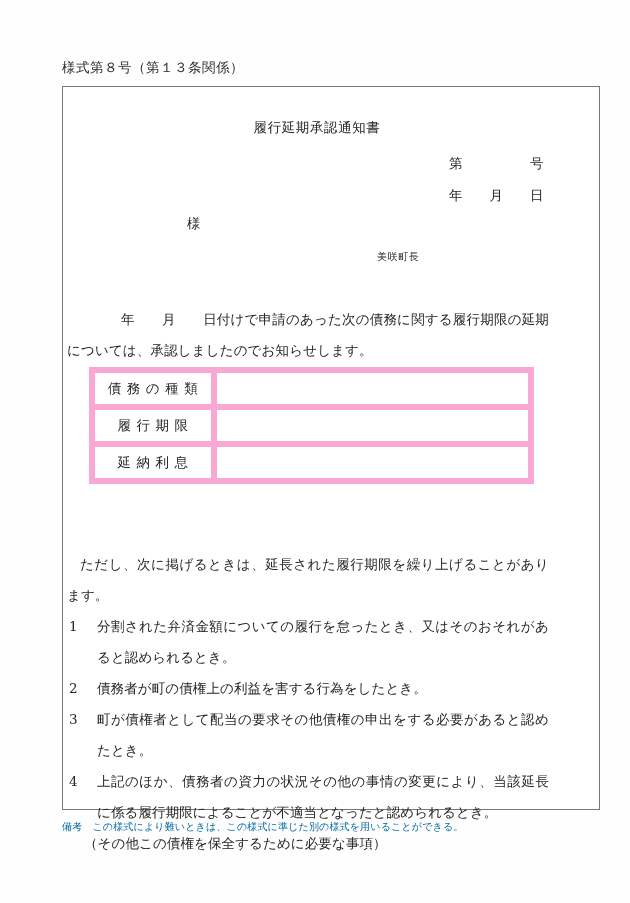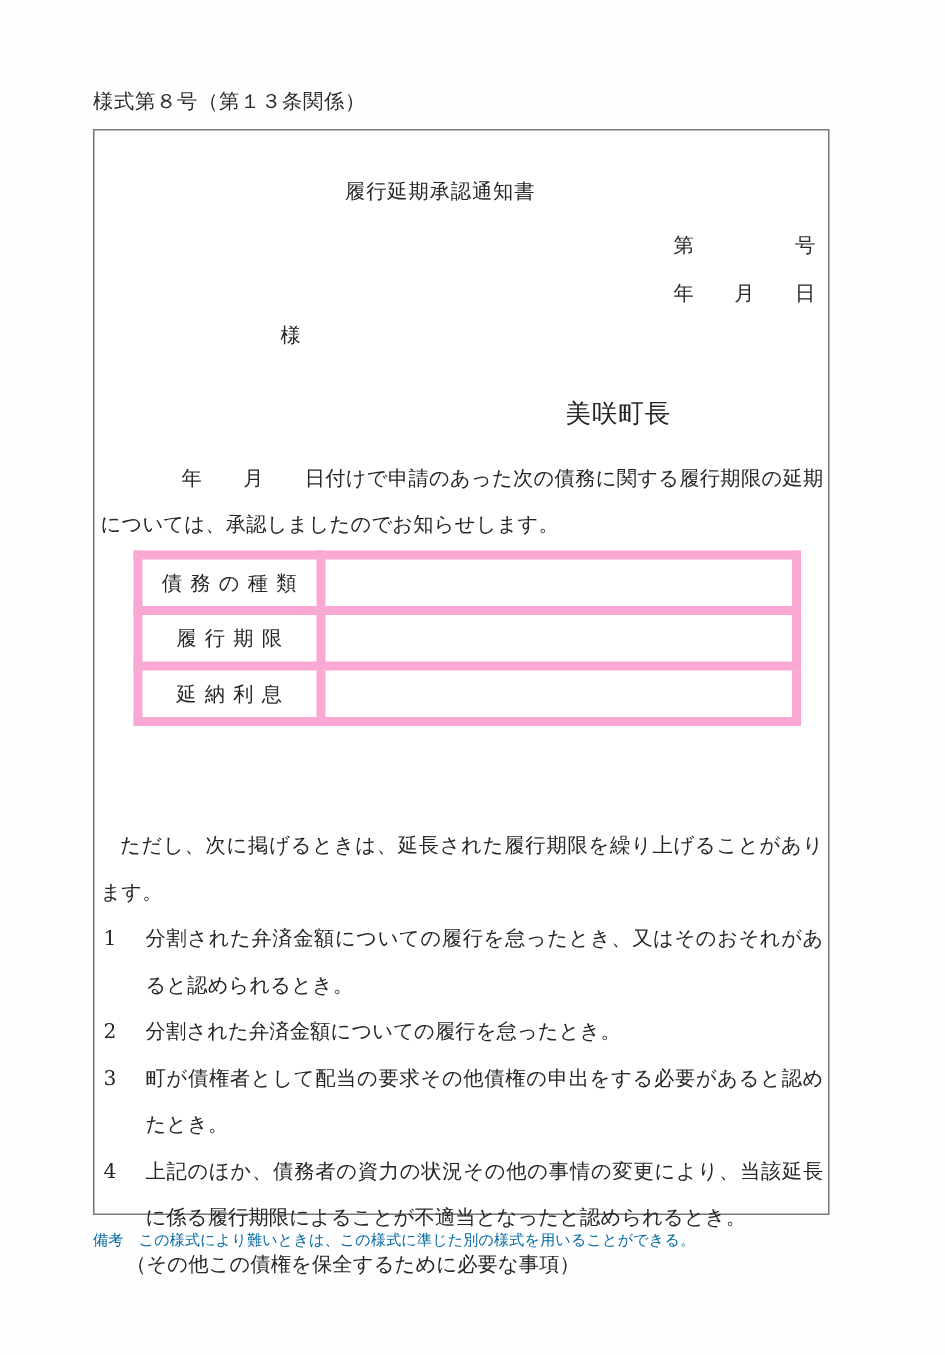--- a/index.html
+++ b/index.html
@@ -32,21 +32,21 @@
     letter-spacing: 0.5px;
     white-space: nowrap;
     color: #2b2b2b;
   }
 
   
   .frame {
     position: absolute;
     left: 62px;
     top: 86px;
-    width: 491px;
+    width: 538px;
     height: 724px;
     border: 1px solid #777777;
     box-sizing: border-box;
     background: #ffffff;
   }
 
   .frame-inner {
     position: relative;
     width: 100%;
     height: 100%;
@@ -85,23 +85,23 @@
   .addressee {
     position: absolute;
     top: 128px;
     left: 124px;
     font-size: 13.5px;
   }
 
   
   .issuer {
     position: absolute;
-    top: 177px;
+    top: 163px;
     left: 314px;
-    font-size: 17px;
+    font-size: 10px;
     letter-spacing: 0.6px;
   }
 
   
   .body-text {
     position: absolute;
     top: 217px;
     left: 4px;
     width: 482px;
     font-size: 13.5px;
@@ -236,21 +236,21 @@
 
         <div class="note-lead">ただし、次に掲げるときは、延長された履行期限を繰り上げることがあります。</div>
 
         <div class="clause">
           <span class="clause-num">1</span>
           <span class="clause-body">分割された弁済金額についての履行を怠ったとき、又はそのおそれがあると認められるとき。</span>
         </div>
 
         <div class="clause">
           <span class="clause-num">2</span>
-          <span class="clause-body">分割された弁済金額についての履行を怠ったとき。</span>
+          <span class="clause-body">債務者が町の債権上の利益を害する行為をしたとき。</span>
         </div>
 
         <div class="clause">
           <span class="clause-num">3</span>
           <span class="clause-body">町が債権者として配当の要求その他債権の申出をする必要があると認めたとき。</span>
         </div>
 
         <div class="clause">
           <span class="clause-num">4</span>
           <span class="clause-body">上記のほか、債務者の資力の状況その他の事情の変更により、当該延長に係る履行期限によることが不適当となったと認められるとき。</span>

